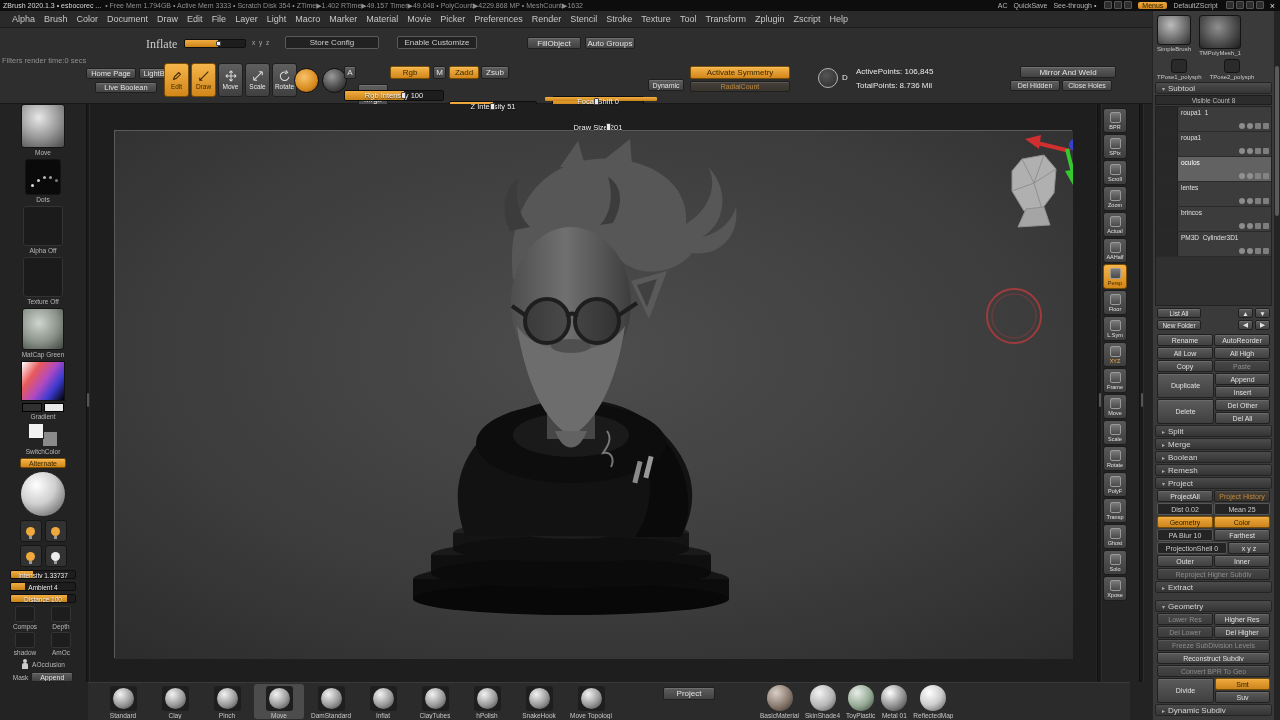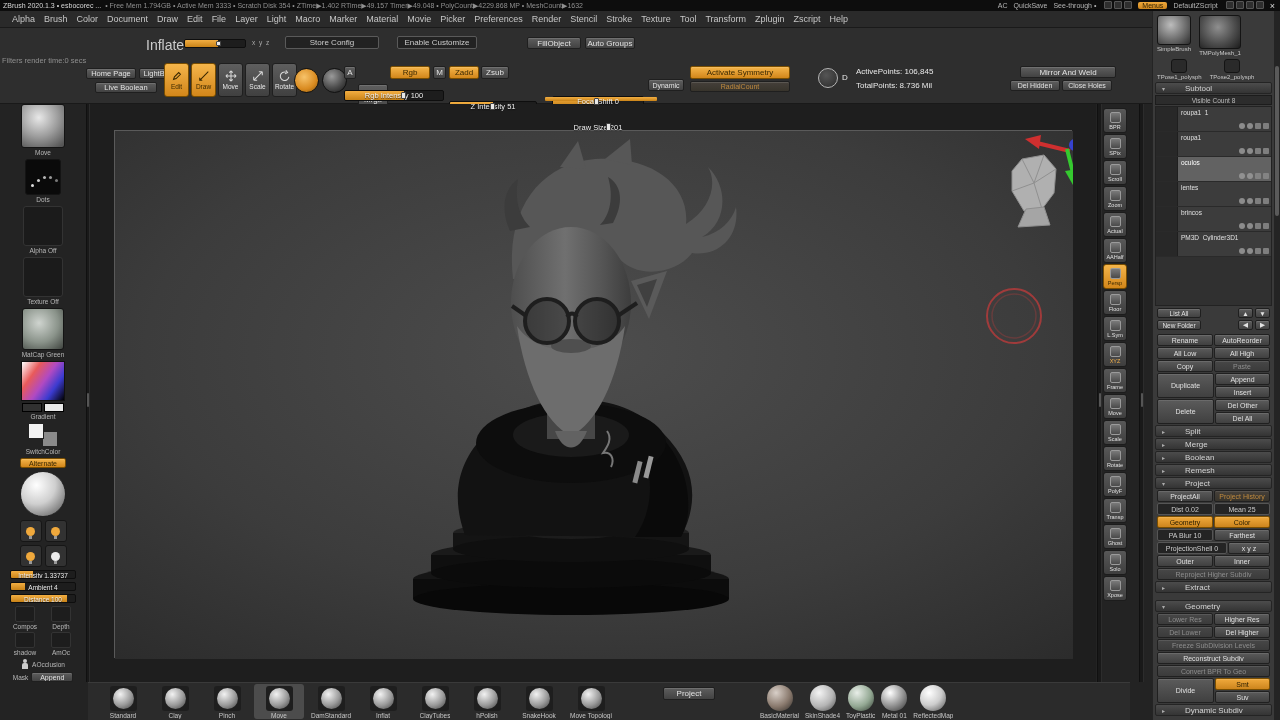--- a/index.html
+++ b/index.html
@@ -21,21 +21,21 @@
 .tb-title{color:#d8d8d8;margin-right:4px;}
 .tb-stats{color:#8f8f8f;overflow:hidden;}
 .tb-right{margin-left:auto;display:flex;align-items:center;gap:6px;color:#b5b5b5;}
 .tb-menus{background:linear-gradient(#f0a93c,#cd851d);color:#332300;padding:0 4px;border-radius:2px;}
 .tbi{width:8px;height:8px;border:1px solid #555;background:#2e2e2e;border-radius:1px;display:inline-block;margin-left:2px;}
 .tb-close{color:#ddd;font-size:9px;margin-right:2px;}
 #menubar{left:0;top:11px;width:1152px;height:17px;background:#2a2a2a;border-bottom:1px solid #1a1a1a;display:flex;align-items:center;gap:9px;padding-left:12px;}
 .menu-item{font-size:9px;color:#c6c6c6;}
 
 #topbar{left:0;top:28px;width:1152px;height:76px;background:#2e2e2e;border-bottom:1px solid #191919;}
-.lbl{font-size:14px;color:#ccc;}
+.lbl{font-size:12px;color:#ccc;font-family:Liberation Serif, serif;}
 .tiny{font-size:6.5px;color:#aaa;letter-spacing:1px;}
 .ticon{width:25px;height:34px;border-radius:3px;border:1px solid #1f1f1f;background:linear-gradient(#5e5e5e,#404040);display:flex;flex-direction:column;align-items:center;justify-content:center;gap:1px;}
 .ticon span{font-size:6.5px;color:#e8e8e8;}
 .ticon svg{stroke:#d8d8d8;fill:none;stroke-width:1.2;}
 .ticon.orange{background:linear-gradient(#f5b54a,#d2861a);border-color:#7a4e00;}
 .ticon.orange span{color:#3a2800;}
 .ticon.orange svg{stroke:#3a2800;}
 .circ{border-radius:50%;border:1px solid #111;}
 .circ-stroke{background:radial-gradient(circle at 40% 35%,#f7c36a,#d98a1f 60%,#7a5110);}
 .circ-mat{background:radial-gradient(circle at 38% 32%,#9a9a9a,#4c4c4c 55%,#151515);}
@@ -89,21 +89,21 @@
 .shelf-btn.active .shelf-label{color:#3a2800;}
 .shelf-btn.accent .shelf-label{color:#f2b04a;}
 
 #right-panel{left:1152px;top:11px;width:128px;height:709px;background:#3a3a3a;border-left:1px solid #242424;padding:2px 8px 0 2px;overflow:hidden;}
 .tp-row{display:flex;gap:8px;padding:2px 2px 1px;}
 .tp-item{display:flex;flex-direction:column;align-items:center;gap:1px;}
 .tp-thumb{width:34px;height:30px;background:radial-gradient(circle at 40% 32%,#bdbdbd,#6e6e6e 55%,#2c2c2c);border:1px solid #141414;border-radius:3px;}
 .tp-thumb.cur{width:42px;height:34px;background:radial-gradient(circle at 45% 35%,#8f8f8f,#4e4e4e 55%,#1c1c1c);}
 .tp-thumb.small{width:16px;height:14px;background:#2a2a2a;}
 .tp-label{font-size:6px;color:#c8c8c8;white-space:nowrap;}
-.phdr{height:12px;margin-top:1px;background:linear-gradient(#4c4c4c,#343434);border:1px solid #242424;border-radius:2px;color:#d5d5d5;font-size:8px;display:flex;align-items:center;padding-left:6px;gap:20px;}
+.phdr{height:12px;margin-top:1px;background:linear-gradient(#4c4c4c,#343434);border:1px solid #242424;border-radius:2px;color:#d5d5d5;font-size:8px;display:flex;align-items:center;padding-left:6px;gap:3px;}
 .phdr .tri{font-size:6px;color:#aaa;}
 .pcount{height:10px;background:#2c2c2c;border:1px solid #1c1c1c;margin-top:1px;font-size:6.5px;color:#bbb;display:flex;align-items:center;justify-content:center;}
 .st-list{margin-top:1px;background:#303030;border:1px solid #222;}
 .st-row{height:25px;display:flex;background:#3c3c3c;border-bottom:1px solid #2a2a2a;}
 .st-row.selected{background:#626262;}
 .st-thumb{width:22px;background:#282828;border-right:1px solid #1f1f1f;}
 .st-body{flex:1;display:flex;flex-direction:column;justify-content:space-between;padding:2px 2px 2px 3px;}
 .st-name{font-size:6.5px;color:#e0e0e0;white-space:nowrap;overflow:hidden;}
 .st-row.selected .st-name{color:#fff;}
 .st-icons{display:flex;gap:2px;justify-content:flex-end;}

